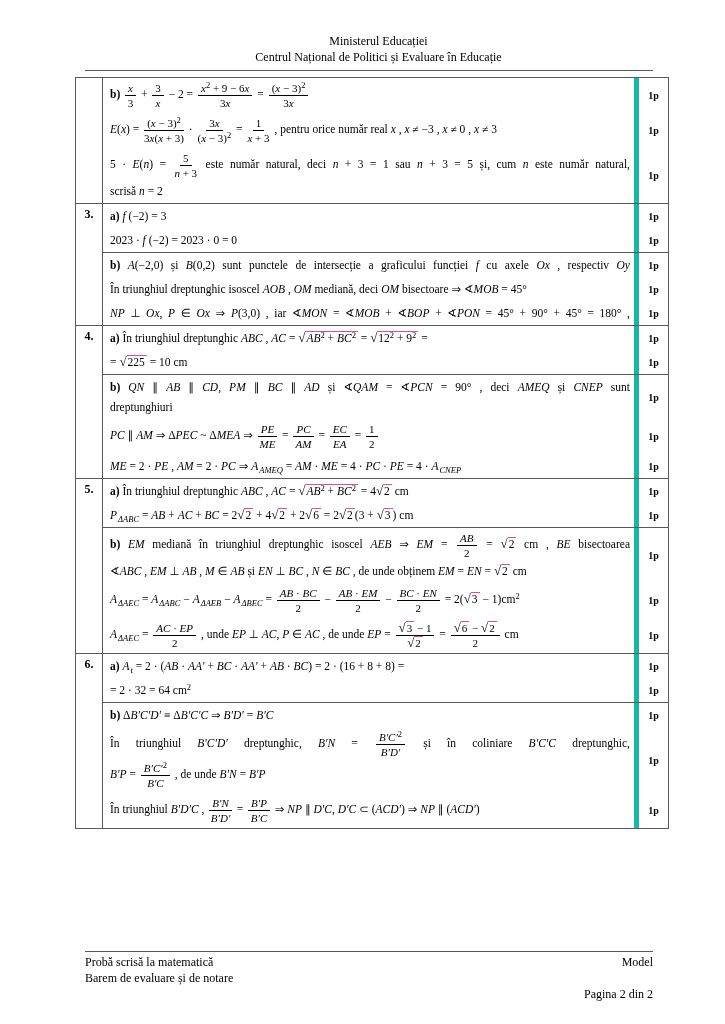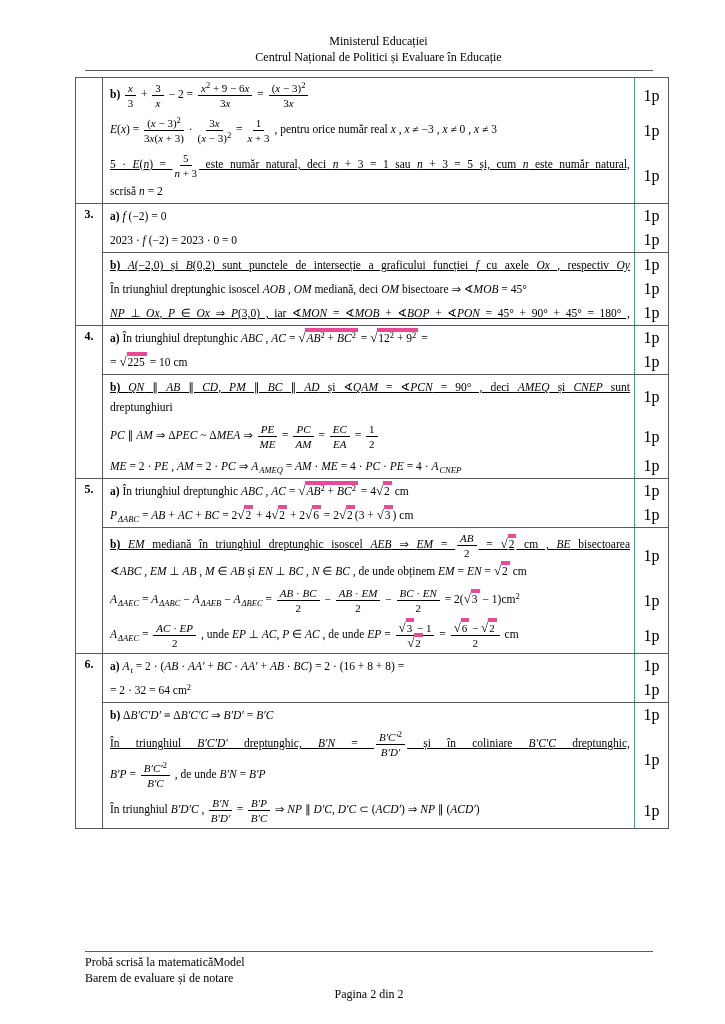--- a/index.html
+++ b/index.html
@@ -12,40 +12,40 @@
        font-size:11.5px;}
   .q{display:flex;}
   .q + .q{border-top:1px solid #595959;}
   .qnum{width:27px;flex:none;border-right:1px solid #595959;text-align:center;
         font-weight:bold;font-size:12px;padding-top:3px;box-sizing:border-box;}
   .qbody{flex:1;min-width:0;}
   .part + .part{border-top:1px solid #595959;}
   .unit{display:flex;align-items:stretch;}
   .uc{flex:1;min-width:0;padding:2px 4px 2px 7px;display:flex;flex-direction:column;
       justify-content:center;}
-  .us{width:34px;flex:none;border-left:1px solid #14b8a6;display:flex;align-items:center;
-      justify-content:center;font-weight:normal;font-size:16px;box-sizing:border-box;}
+  .us{width:34px;flex:none;border-left:5px solid #14b8a6;display:flex;align-items:center;
+      justify-content:center;font-weight:bold;font-size:10px;box-sizing:border-box;}
   .line{line-height:20px;}
-  .line.j{text-align:justify;text-align-last:justify;text-decoration:underline;}
+  .line.j{text-align:justify;text-align-last:justify;}
   .it{font-style:italic;}
   .bd{font-weight:bold;}
   .sup{font-size:8.5px;position:relative;top:-4px;line-height:0;}
   .sub{font-size:8.5px;position:relative;top:3px;line-height:0;font-style:italic;padding-left:1px;}
   .frac{display:inline-flex;flex-direction:column;align-items:center;vertical-align:middle;
         margin:2px 2px;line-height:12px;font-size:11px;}
   .fn{border-bottom:1px solid #000;padding:0 3px 1px;white-space:nowrap;}
   .fd{padding-top:1px;white-space:nowrap;}
   .sq{white-space:nowrap;display:inline;}
   .sqr{font-size:13px;}
-  .sqc{border-top:4px solid #ec4899;padding:0 2px 0 1px;}
+  .sqc{border-top:1px solid #ec4899;padding:0 2px 0 1px;}
   .scrA{font-style:italic;}
   .footer{position:absolute;top:951px;left:85px;width:568px;font-size:12px;line-height:16px;}
   .frule{border-top:1px solid #595959;margin-bottom:2px;}
-  .frow1{display:flex;justify-content:flex-start;}
-  .fpage{text-align:center;}
+  .frow1{display:flex;justify-content:space-between;}
+  .fpage{text-align:right;}
 </style>
 </head>
 <body>
 
 <div class="header">
   <div>Ministerul Educației</div>
   <div>Centrul Național de Politici și Evaluare în Educație</div>
 </div>
 <div class="hrule"></div>
 
@@ -99,21 +99,21 @@
           </div>
         </div>
       </div>
     </div>
     <div class="q">
       <div class="qnum">3.</div>
       <div class="qbody">
         <div class="part">
           <div class="unit">
             <div class="uc">
-              <div class="line"><span class="bd">a) </span><span class="it">f</span><span> (−2) = 0</span></div>
+              <div class="line"><span class="bd">a) </span><span class="it">f</span><span> (−2) = 3</span></div>
             </div>
             <div class="us">1p</div>
           </div>
           <div class="unit">
             <div class="uc">
               <div class="line"><span>2023 · </span><span class="it">f</span><span> (−2) = 2023 · 0 = 0</span></div>
             </div>
             <div class="us">1p</div>
           </div>
         </div>

